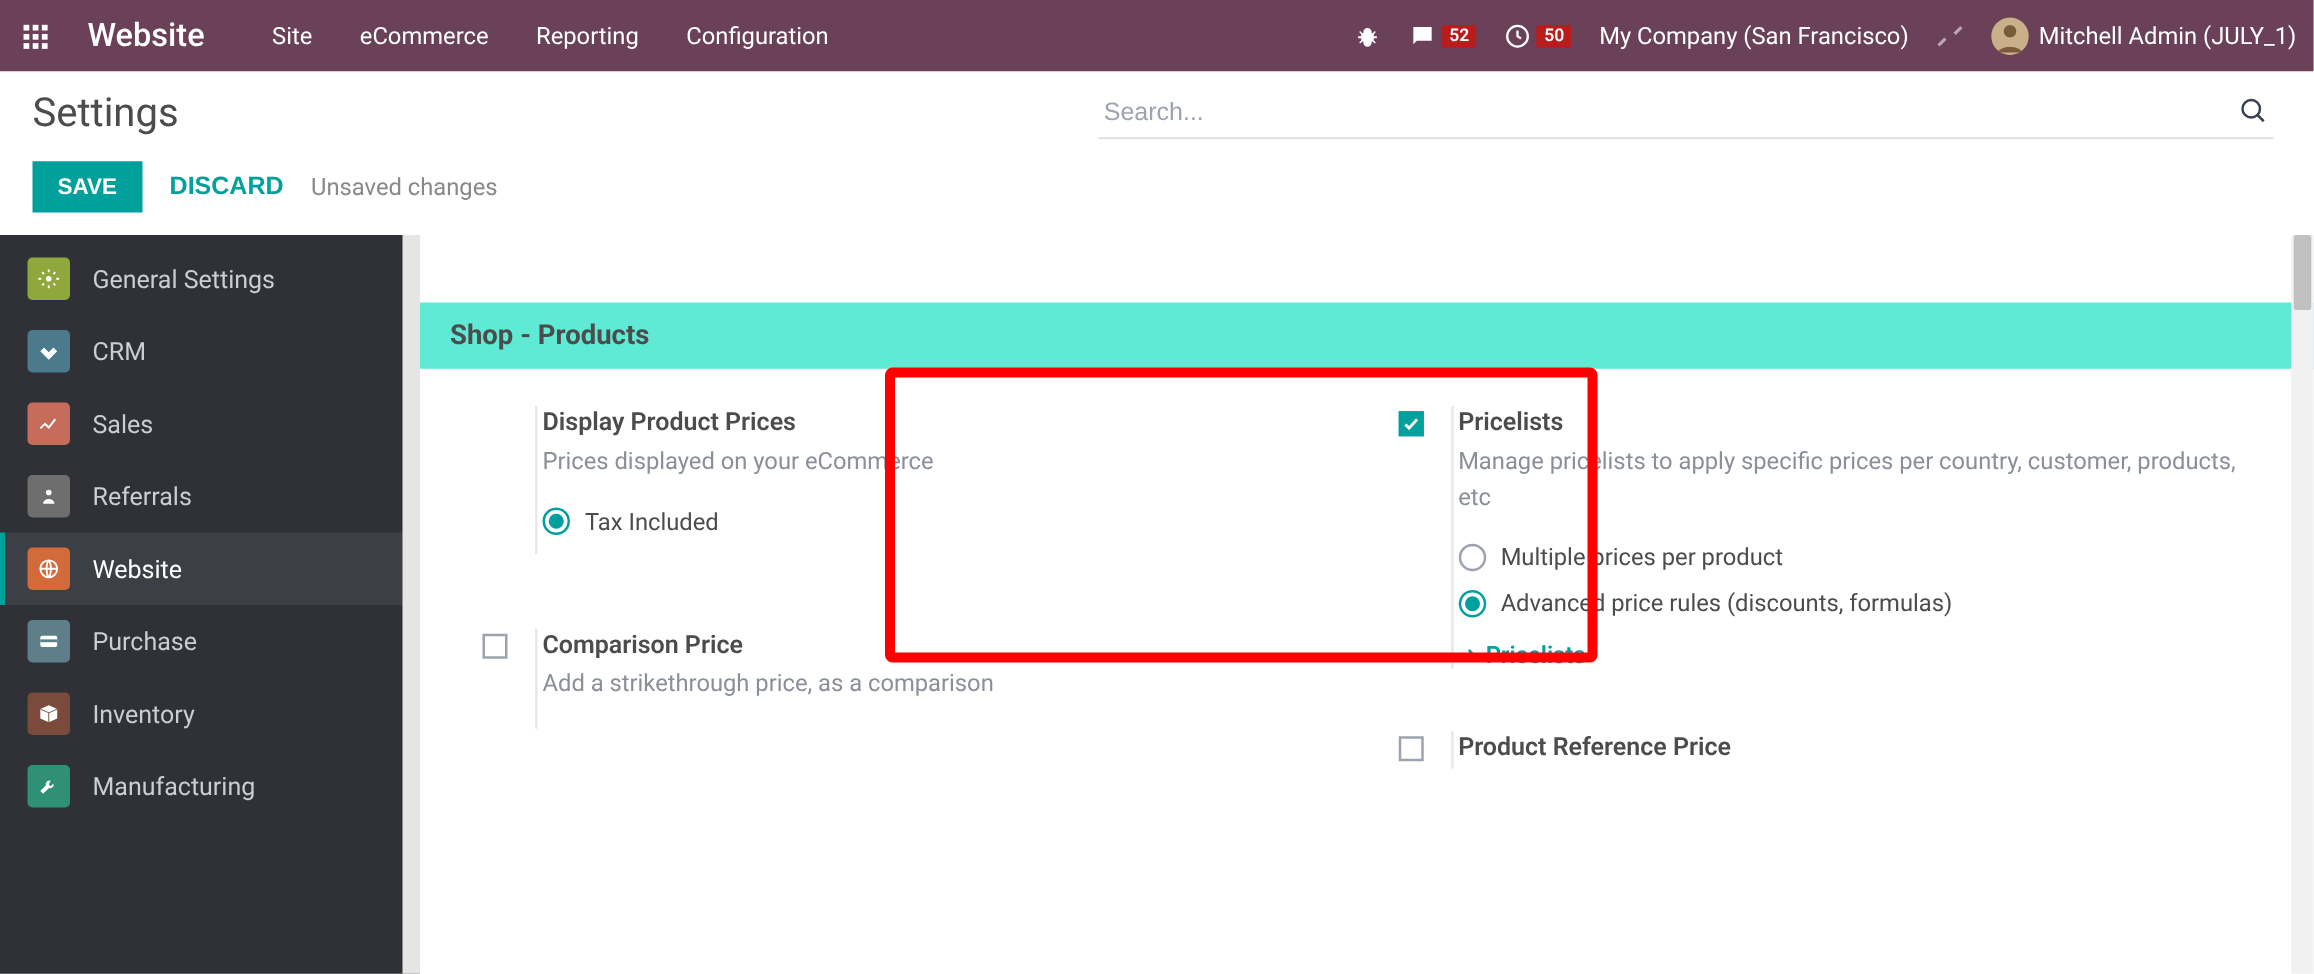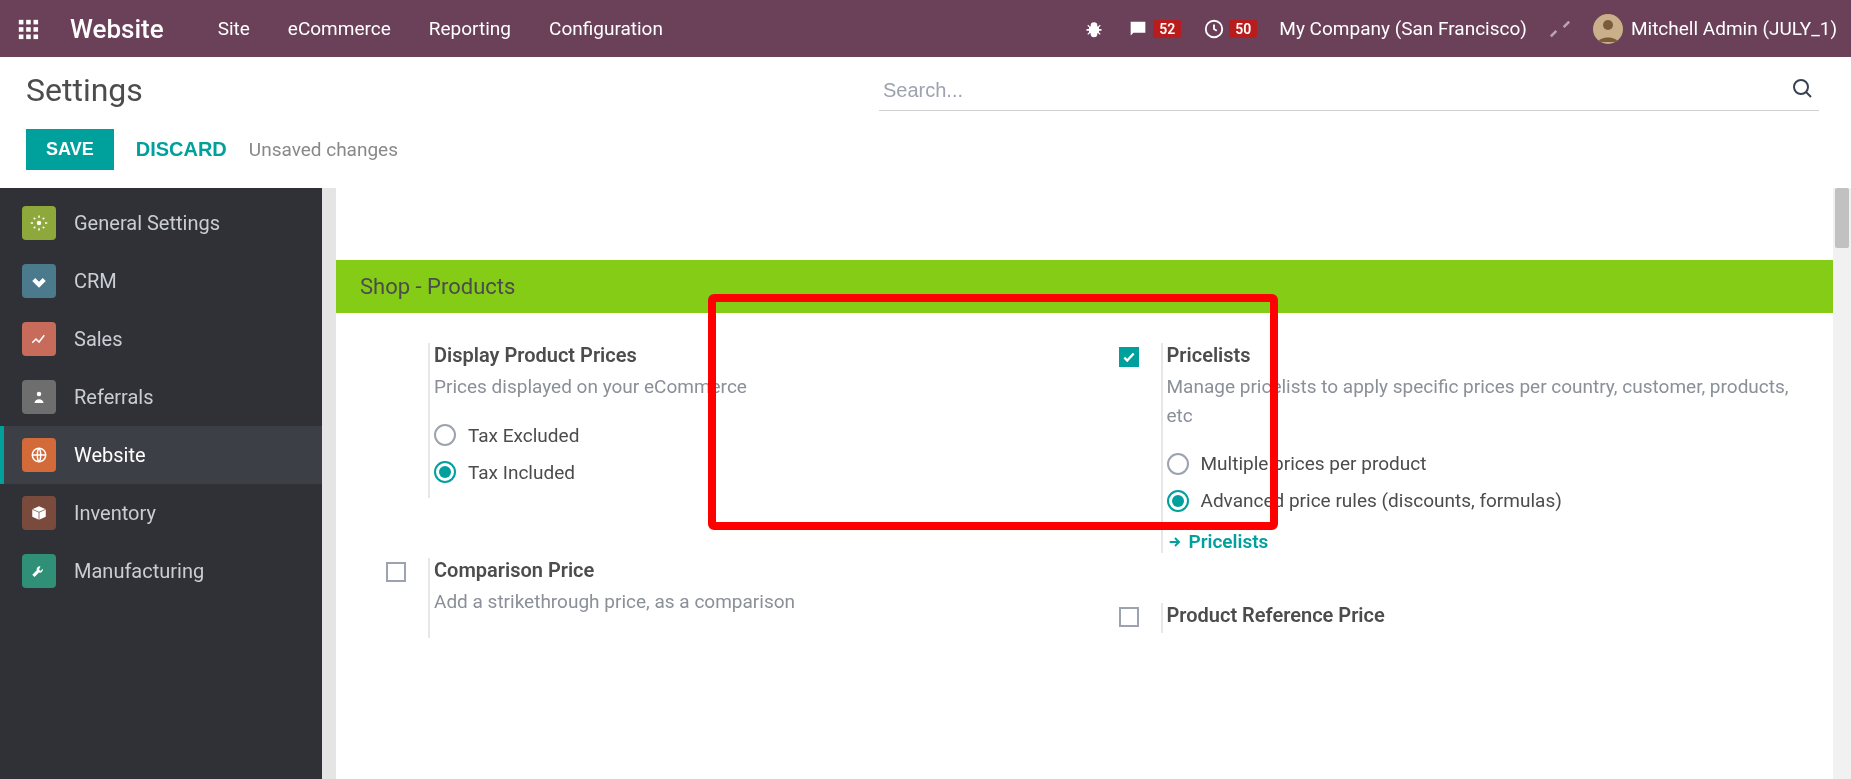--- a/index.html
+++ b/index.html
@@ -79,24 +79,24 @@
   .ic-crm{background:#4a7a8c;}
   .ic-sales{background:#c76b5b;}
   .ic-referrals{background:#6e6e6e;}
   .ic-website{background:#d26a3a;}
   .ic-purchase{background:#5e7e8a;}
   .ic-inventory{background:#7a4b3d;}
   .ic-manufacturing{background:#2f8f77;}
 
   .content { flex:1; overflow:auto; background:#fff; position:relative;}
   .section-head {
-    background:#84cc16;
-    font-size:22px; font-weight:400; color:#4c4c4c;
+    background:#5eead4;
+    font-size:22px; font-weight:700; color:#4c4c4c;
     padding:14px 24px;
-    margin-top:72px;
+    margin-top:54px;
   }
   .settings-grid {
     display:flex; gap:0; padding:30px 20px 10px 30px;
   }
   .col { flex:1; padding:0 20px;}
   .setting-box { display:flex; gap:18px; margin-bottom:50px;}
   .setting-check { width:24px; padding-top:4px;}
   .setting-body { border-left:2px solid #e5e7eb; padding-left:4px; flex:1;}
   .setting-title { font-size:20px; font-weight:600; color:#4c4c4c; margin-bottom:6px;}
   .setting-desc { font-size:19px; color:#8a8f98; margin-bottom:22px; line-height:1.5;}
@@ -246,20 +246,29 @@
     <div class="side-item active">
       <span class="side-icon ic-website">
           <svg width="18" height="18" viewBox="0 0 24 24" fill="none" stroke="#fff" stroke-width="2">
             <circle cx="12" cy="12" r="9"></circle>
             <path d="M3 12h18M12 3c3 3 3 15 0 18M12 3c-3 3-3 15 0 18"></path>
           </svg>
         </span>
       <span>Website</span>
     </div>
     <div class="side-item">
+      <span class="side-icon ic-purchase">
+          <svg width="18" height="18" viewBox="0 0 24 24" fill="#fff">
+            <rect x="3" y="6" width="18" height="12" rx="2"></rect>
+            <rect x="3" y="10" width="18" height="3" fill="#5e7e8a"></rect>
+          </svg>
+        </span>
+      <span>Purchase</span>
+    </div>
+    <div class="side-item">
       <span class="side-icon ic-inventory">
           <svg width="18" height="18" viewBox="0 0 24 24" fill="#fff">
             <path d="M3 7l9-4 9 4v10l-9 4-9-4z"></path>
             <path d="M3 7l9 4 9-4M12 11v10" stroke="#7a4b3d" stroke-width="1"></path>
           </svg>
         </span>
       <span>Inventory</span>
     </div>
     <div class="side-item">
       <span class="side-icon ic-manufacturing">
@@ -280,24 +289,20 @@
 
     <div class="settings-grid">
 
       <div class="col">
 
         <div class="setting-box">
           <div class="setting-check"></div>
           <div class="setting-body">
             <div class="setting-title">Display Product Prices</div>
             <div class="setting-desc">Prices displayed on your eCommerce</div>
-            <div class="radio-row">
-              <span class="radio"></span>
-              <span>Tax Excluded</span>
-            </div>
             <div class="radio-row">
               <span class="radio sel"></span>
               <span>Tax Included</span>
             </div>
           </div>
         </div>
 
         <div class="setting-box" style="margin-top:60px;">
           <div class="setting-check">
             <span class="chk"></span>

